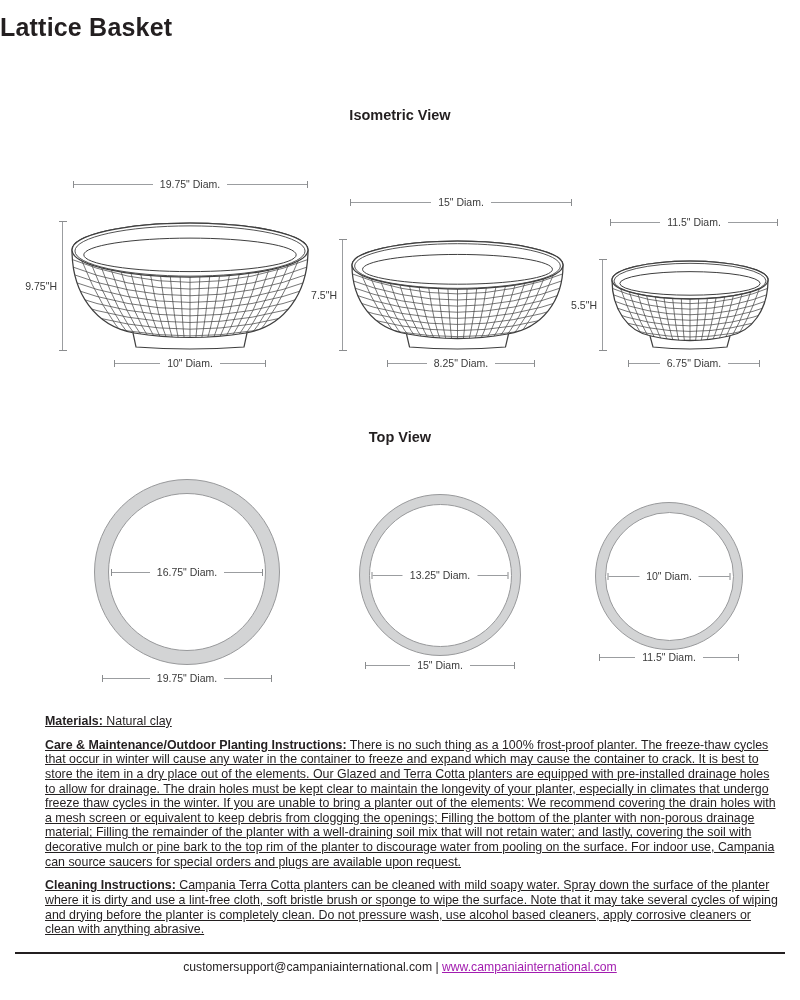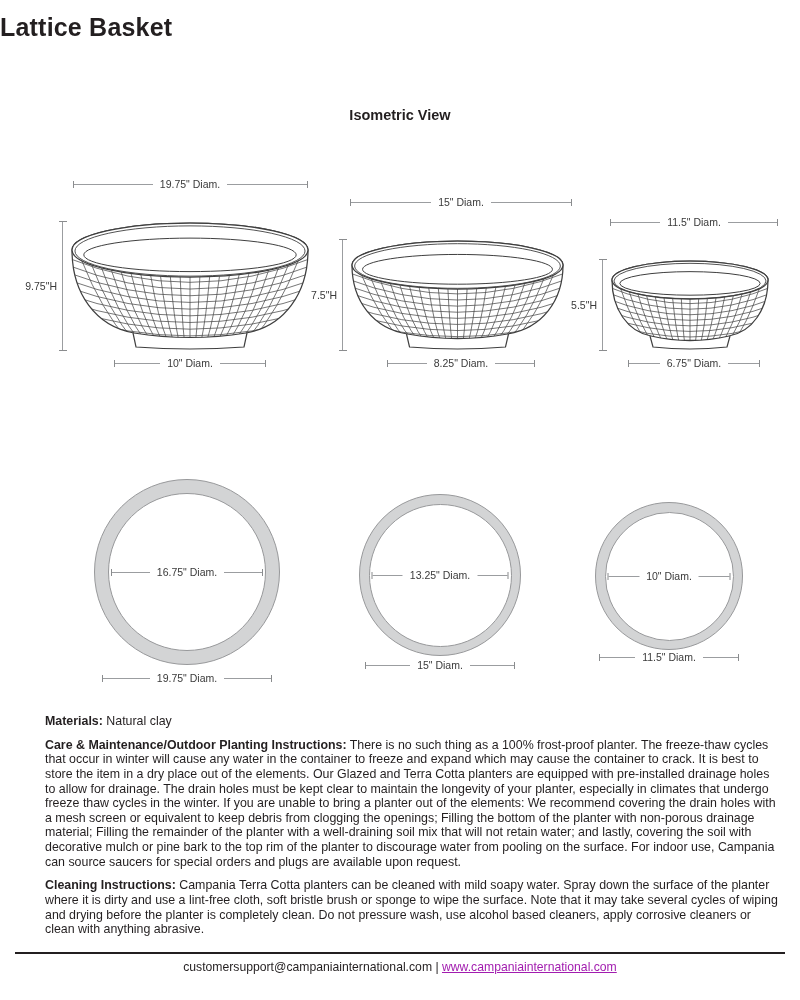--- a/index.html
+++ b/index.html
@@ -43,21 +43,21 @@
 
   
   .tv-fig { position:absolute; display:flex; flex-direction:column; align-items:center; }
   .ring { position:relative; border-radius:50%; background:#d3d4d5; border:1.5px solid #98999b;
           display:flex; align-items:center; justify-content:center; }
   .ring-inner { border-radius:50%; background:#ffffff; border:1.5px solid #98999b; }
   .inner-dim { position:absolute; top:50%; left:50%; transform:translate(-50%,-50%); }
 
   
   #details { position:absolute; top:714px; left:45px; width:736px; font-size:12.4px; line-height:1.18; color:#231f20; }
-  #details p { margin-bottom:9px; }
+  #details p { margin-bottom:9px;text-decoration:underline; }
   #details b { font-weight:bold; }
 
   
   .footer-rule { position:absolute; top:952px; left:15px; width:770px; height:2px; background:#231f20; }
   .footer { position:absolute; top:959px; left:0; width:100%; text-align:center; font-size:12.2px; line-height:1.32; color:#231f20; }
   .footer .link { color:#a21caf; text-decoration:underline; cursor:pointer; }
 </style>
 </head>
 <body>
 
@@ -280,20 +280,21 @@
           <span class="tick"></span>
           <span class="hline"></span>
           <span class="dim-label">6.75" Diam.</span>
           <span class="hline"></span>
           <span class="tick"></span>
         </div>
       </div>
     </div>
   </div>
 
+  <div class="sec-head" id="top-head">Top View</div>
 
   <div class="tv-fig" style="left:94px; top:479px;">
     <div class="ring" style="width:186px;height:186px;">
       <div class="ring-inner" style="width:158px;height:158px;"></div>
       <div class="inner-dim">
         <div class="dim-h" style="width:152px;">
           <span class="tick"></span>
           <span class="hline"></span>
           <span class="dim-label">16.75" Diam.</span>
           <span class="hline"></span>

